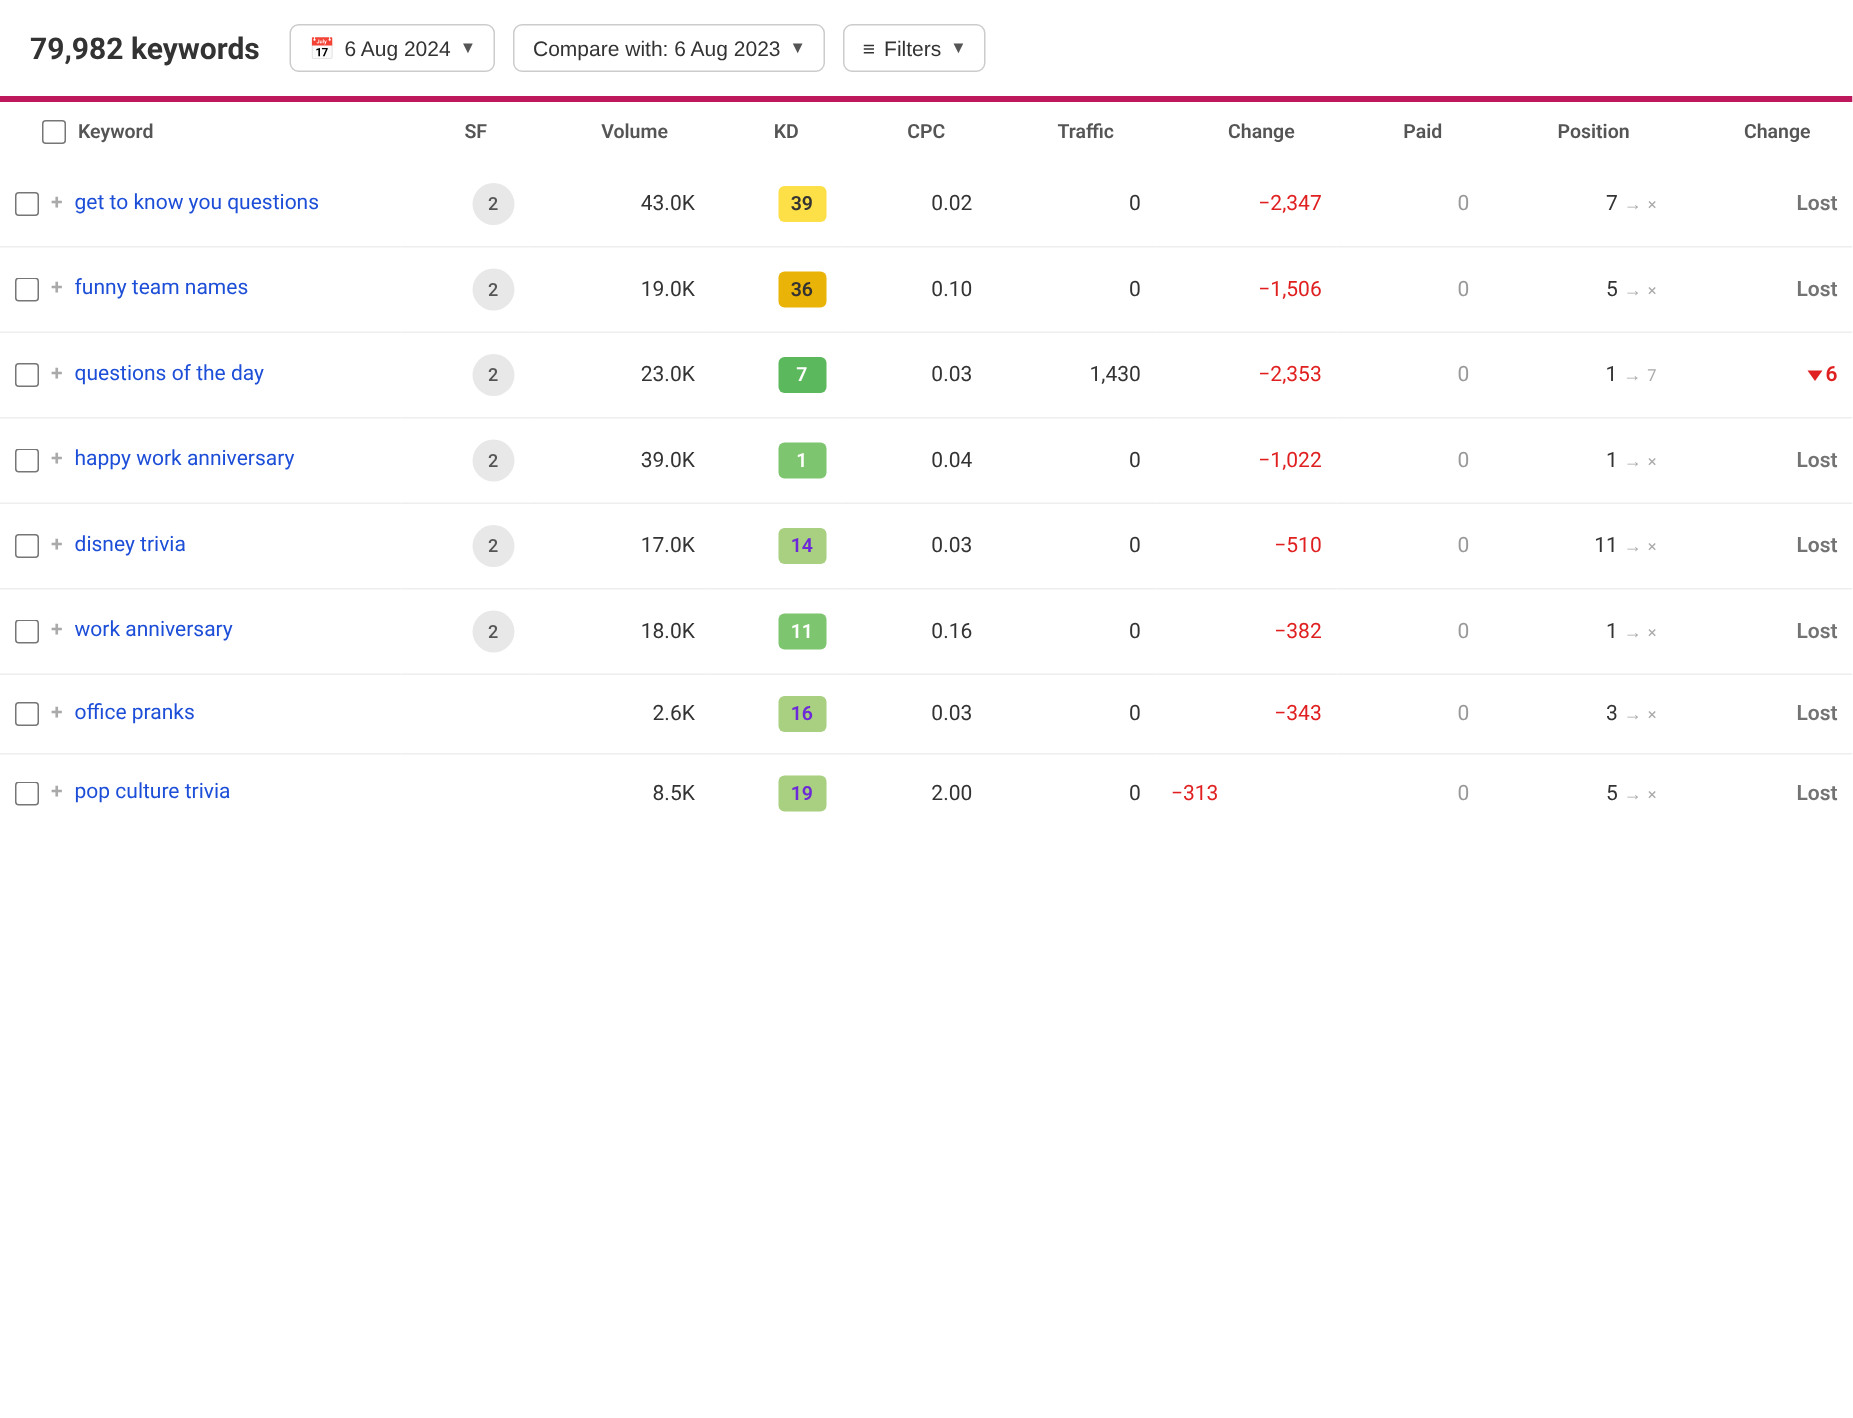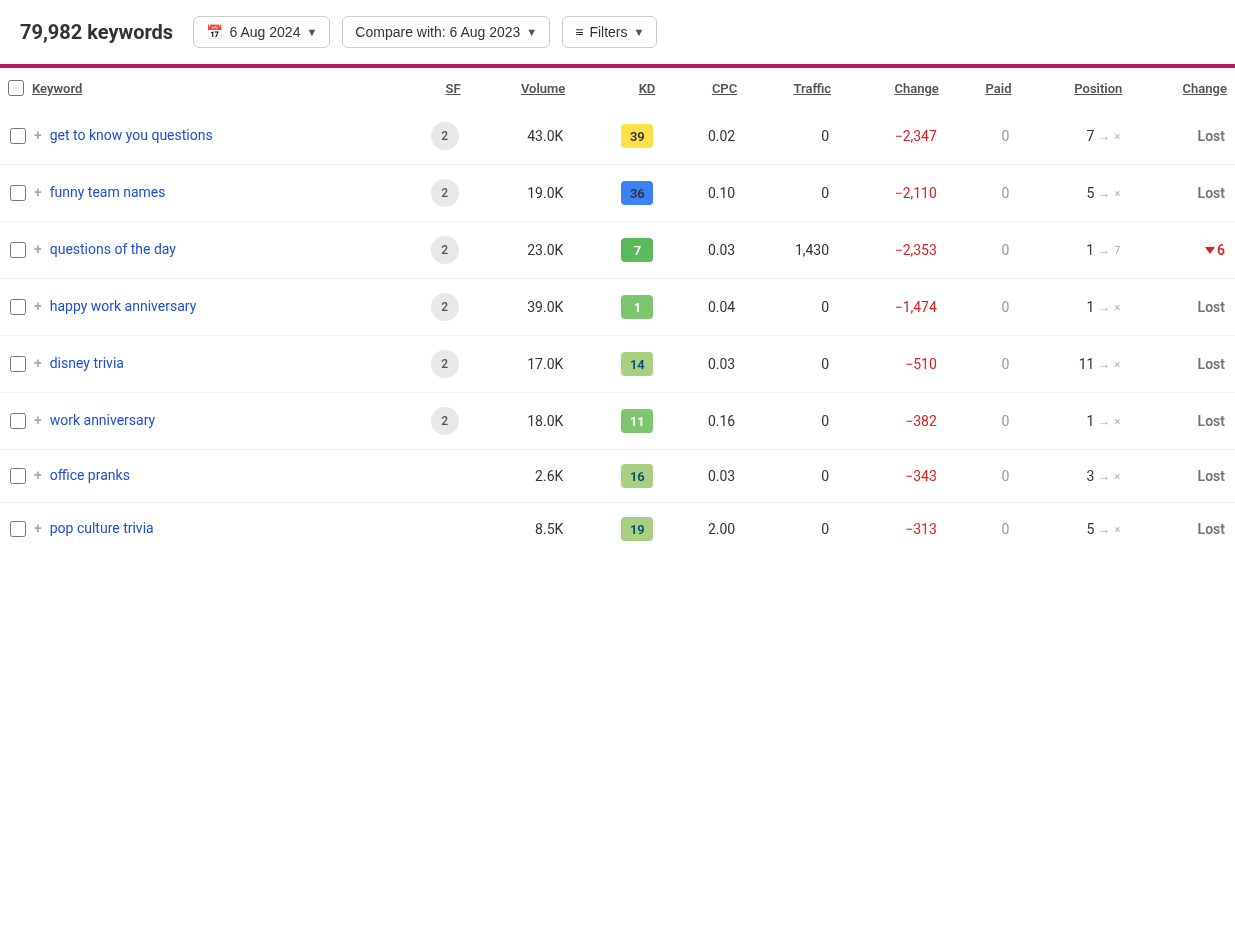--- a/index.html
+++ b/index.html
@@ -39,29 +39,28 @@
     table {
       width: 100%;
       border-collapse: collapse;
     }
 
     thead tr {
       border-bottom: 2px solid #e0e0e0;
     }
 
     th {
-      padding: 12px 8px;
+      padding: 12px 28px;
       text-align: left;
       font-size: 13px;
       font-weight: 600;
       color: #555;
       white-space: nowrap;
       cursor: pointer;
       user-select: none;
-      text-decoration: underline;
     }
 
     th.col-keyword { min-width: 220px; }
     th.col-sf, th.col-volume, th.col-kd, th.col-cpc, th.col-traffic, th.col-change, th.col-paid, th.col-position, th.col-change2 {
       text-align: right;
     }
 
     th.col-keyword { text-align: left; }
 
     td {
@@ -122,22 +121,22 @@
       justify-content: center;
       width: 32px;
       height: 24px;
       border-radius: 4px;
       font-size: 13px;
       font-weight: 600;
       color: #333;
     }
 
     .kd-yellow { background: #fde047; color: #333; }
-    .kd-light-yellow { background: #3b82f6; color: #333; }
-    .kd-green-light { background: #a8d080; color: #0c4a6e; }
+    .kd-light-yellow { background: #eab308; color: #333; }
+    .kd-green-light { background: #a8d080; color: #6d28d9; }
     .kd-green { background: #5cb85c; color: #fff; }
     .kd-green-mid { background: #7dc56e; color: #fff; }
 
     .text-right { text-align: right; }
     .text-red { color: #e02020; }
     .text-gray { color: #999; }
 
     .position-cell {
       display: flex;
       align-items: center;
@@ -260,21 +259,21 @@
       <input type="checkbox" class="row-checkbox" style="">
       <span class="plus-btn">+</span>
       <a href="#" class="keyword-link">funny team names</a>
     </div>
   </td>
           <td style="text-align: right;"><span class="sf-badge">2</span></td>
           <td style="text-align: right;">19.0K</td>
           <td style="text-align: right;"><span class="kd-badge kd-light-yellow">36</span></td>
           <td style="text-align: right;">0.10</td>
           <td style="text-align: right;">0</td>
-          <td class="text-red" style="text-align: right;">−2,110</td>
+          <td class="text-red" style="text-align: right;">−1,506</td>
           <td class="text-gray" style="text-align: right;">0</td>
           <td>
     <div class="position-cell">
       <span>5</span>
       <span class="arrow-icon">→</span>
       <span class="x-icon">×</span>
     </div>
   </td>
           <td style="text-align: right;"><span class="lost-badge">Lost</span></td>
         </tr>
@@ -310,21 +309,21 @@
       <input type="checkbox" class="row-checkbox" style="">
       <span class="plus-btn">+</span>
       <a href="#" class="keyword-link">happy work anniversary</a>
     </div>
   </td>
           <td style="text-align: right;"><span class="sf-badge">2</span></td>
           <td style="text-align: right;">39.0K</td>
           <td style="text-align: right;"><span class="kd-badge kd-green-mid">1</span></td>
           <td style="text-align: right;">0.04</td>
           <td style="text-align: right;">0</td>
-          <td class="text-red" style="text-align: right;">−1,474</td>
+          <td class="text-red" style="text-align: right;">−1,022</td>
           <td class="text-gray" style="text-align: right;">0</td>
           <td>
     <div class="position-cell">
       <span>1</span>
       <span class="arrow-icon">→</span>
       <span class="x-icon">×</span>
     </div>
   </td>
           <td style="text-align: right;"><span class="lost-badge">Lost</span></td>
         </tr>
@@ -406,21 +405,21 @@
       <input type="checkbox" class="row-checkbox" style="">
       <span class="plus-btn">+</span>
       <a href="#" class="keyword-link">pop culture trivia</a>
     </div>
   </td>
           <td style="text-align: right;"></td>
           <td style="text-align: right;">8.5K</td>
           <td style="text-align: right;"><span class="kd-badge kd-green-light">19</span></td>
           <td style="text-align: right;">2.00</td>
           <td style="text-align: right;">0</td>
-          <td class="text-red" style="text-align: right;">−313</td>
+          <td class="text-red" style="">−313</td>
           <td class="text-gray" style="text-align: right;">0</td>
           <td>
     <div class="position-cell">
       <span>5</span>
       <span class="arrow-icon">→</span>
       <span class="x-icon">×</span>
     </div>
   </td>
           <td style="text-align: right;"><span class="lost-badge">Lost</span></td>
         </tr>

